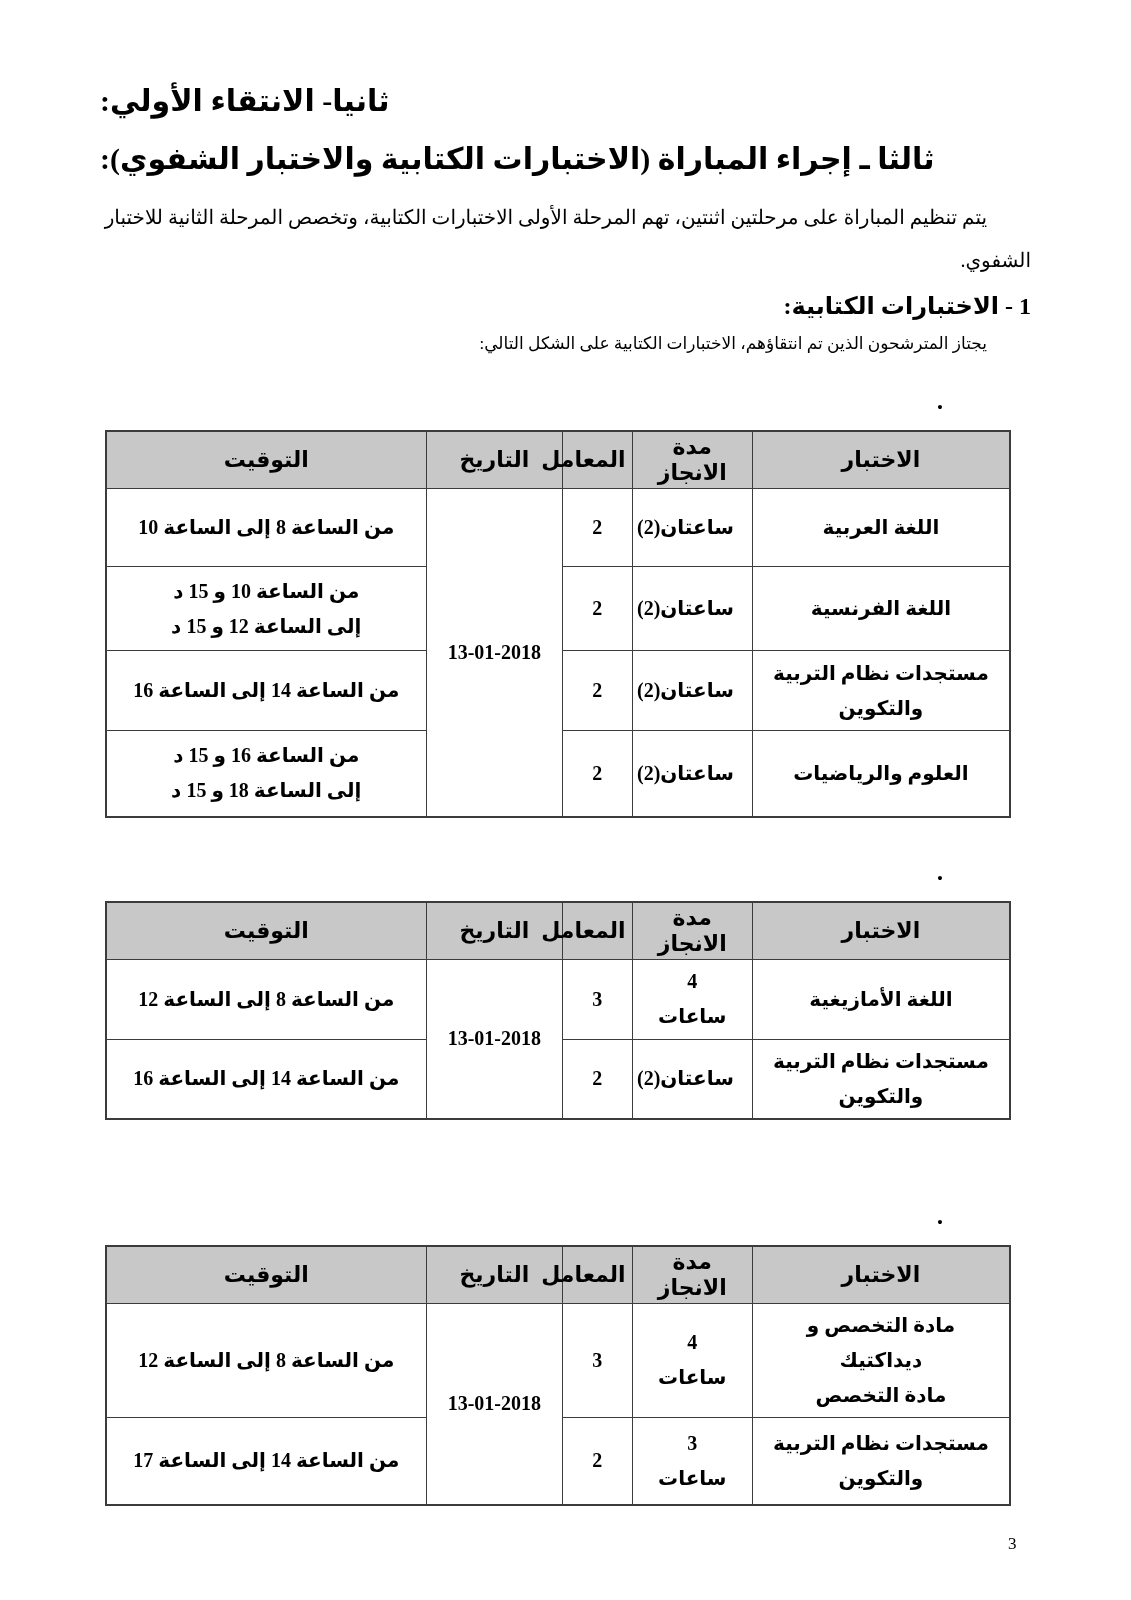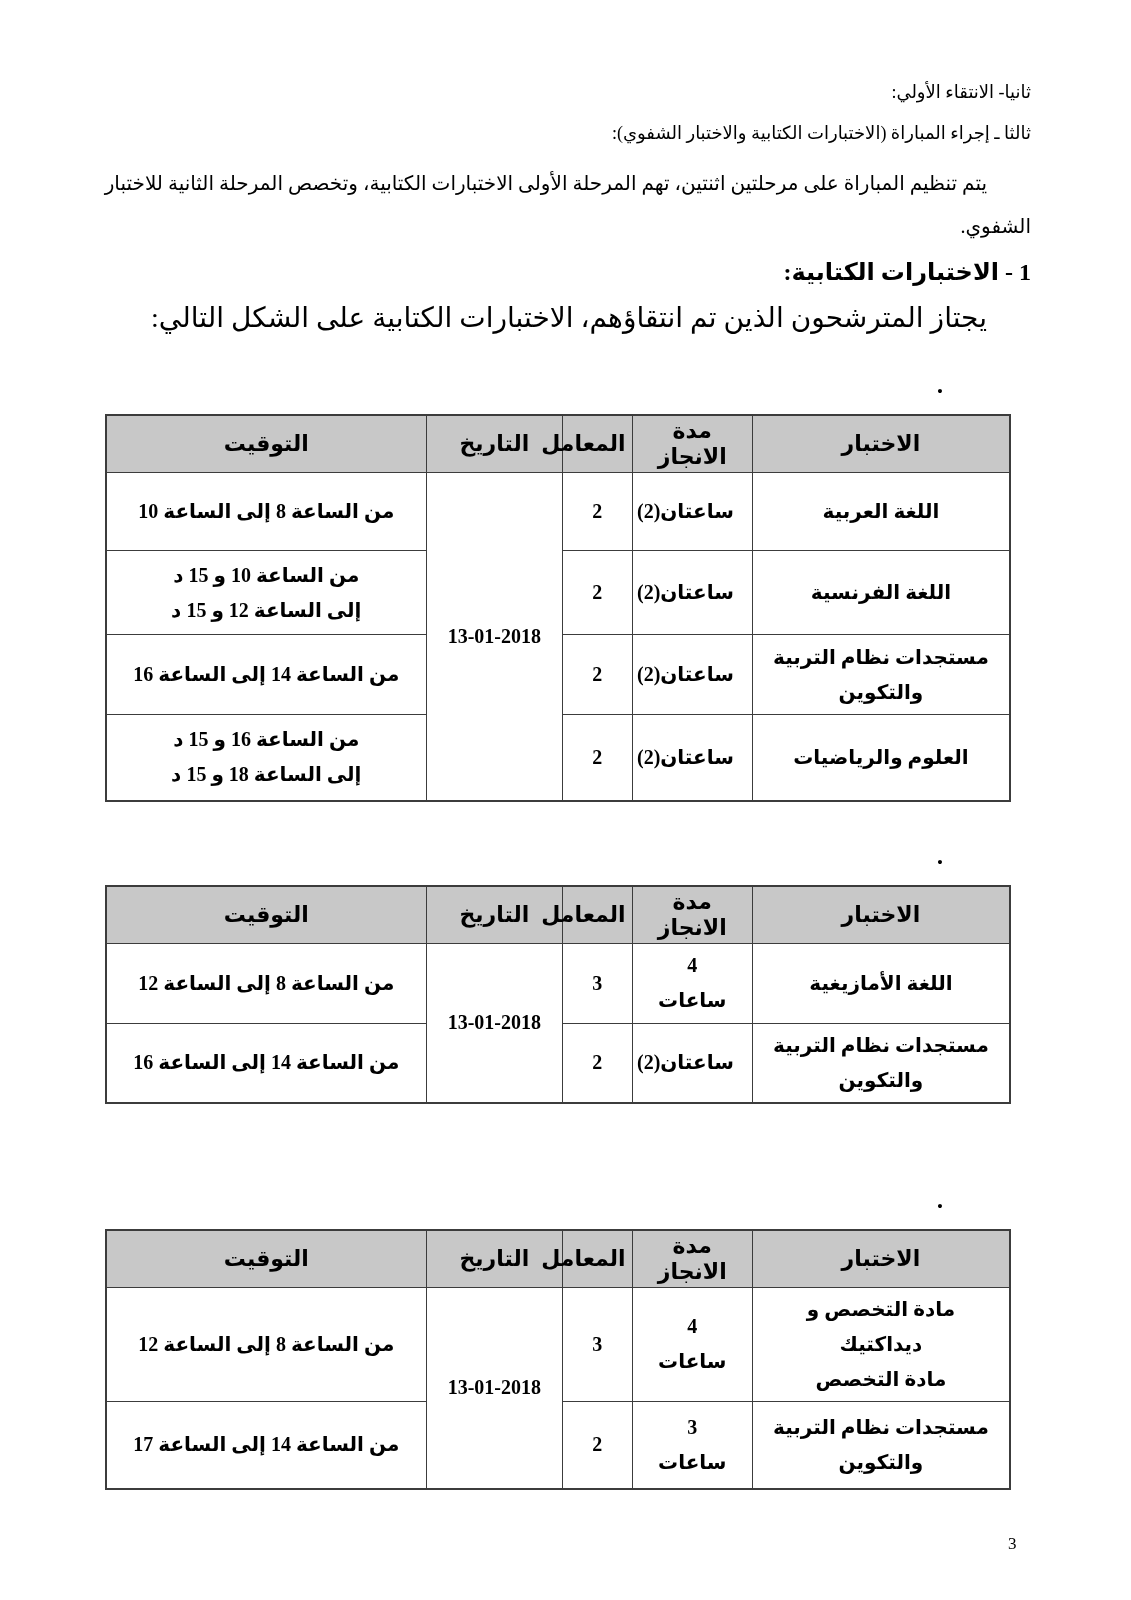--- a/index.html
+++ b/index.html
@@ -13,46 +13,47 @@
     height: 1600px;
     box-sizing: border-box;
     background: #ffffff;
     color: #000000;
     direction: rtl;
     padding: 80px 100px 0 100px;
     overflow: hidden;
     font-family: "Liberation Serif", "DejaVu Sans", sans-serif;
   }
   .section-heading {
-    font-size: 18px;
-    font-weight: normal;
-    text-align: right;
+    font-size: 30px;
+    font-weight: bold;
+    text-align: left;
     margin: 0 0 16px 0;
     line-height: 1.4;
   }
   .h2 { margin-top: 10px; }
   .body-par {
     font-size: 21px;
     line-height: 2.15;
     text-align: justify;
     text-indent: 44px;
     margin: 0 0 10px 0;
   }
   .one-line {
     text-align: right;
     font-size: 20px;
+    font-family: Liberation Serif, serif;
   }
   .sub-heading {
     font-size: 24px;
     font-weight: bold;
     text-align: right;
     margin: 0 0 10px 0;
   }
   .intro-line {
-    font-size: 28px;
+    font-size: 17px;
     line-height: 1.6;
     text-align: right;
     text-indent: 44px;
     margin: 0;
   }
   .bullet-row {
     display: flex;
     align-items: center;
     padding-right: 88px;
     gap: 44px;

